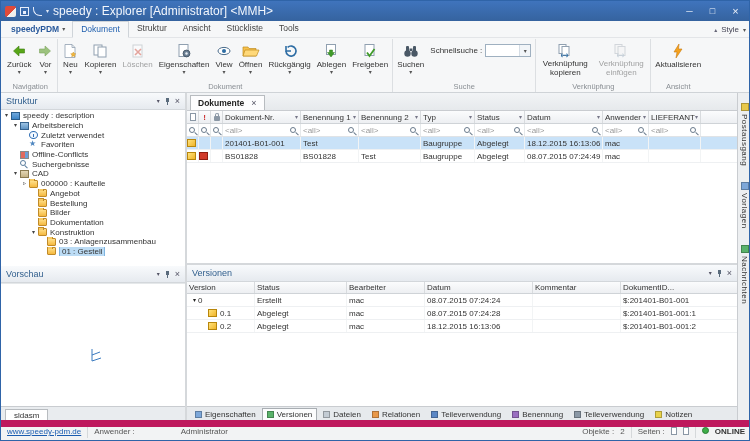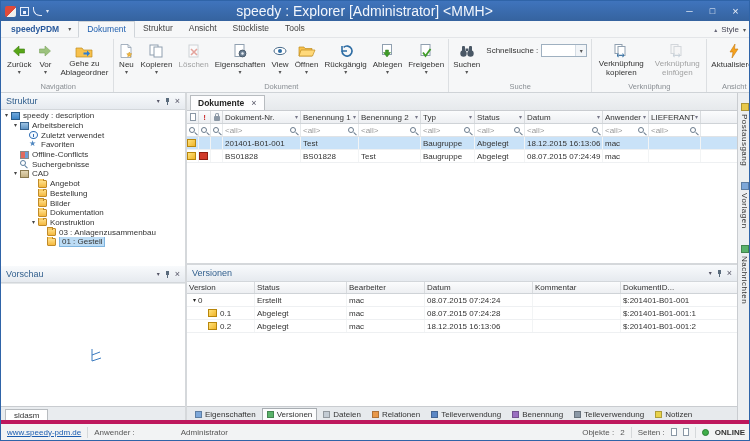--- a/index.html
+++ b/index.html
@@ -10,29 +10,29 @@
   
   .titlebar{height:20px;background:linear-gradient(#3f74bd,#35639f);display:flex;align-items:center;color:#fff;padding:0 4px;gap:4px}
   .app-icon{width:11px;height:11px;background:linear-gradient(135deg,#e04a3a 55%,#f0efed 55%);border-radius:2px;flex:none}
   .qat-ic{width:9px;height:9px;position:relative;flex:none}
   .ic-disk{border:1px solid #e8eefb}
   .ic-disk::before{content:'';position:absolute;left:2px;top:3px;width:3px;height:3px;background:#e8eefb}
   .ic-undo-sm{border-left:1.5px solid #e8eefb;border-bottom:1.5px solid #e8eefb;border-radius:0 0 0 7px}
   .caret{font-size:6px;line-height:6px;color:#555;display:inline-block}
   .caret::before{content:'▾'}
   .caret.white{color:#dfe8f6}
-  .title{flex:1;text-align:center;font-size:14px;color:#f2f6fc;white-space:nowrap;overflow:hidden}
+  .title{flex:1;text-align:left;font-size:12px;color:#f2f6fc;white-space:nowrap;overflow:hidden}
   .winbtn{width:19px;height:16px;display:flex;align-items:center;justify-content:center;color:#eef3fa;font-size:9px}
   .wg-min::before{content:'─'}
   .wg-max::before{content:'□'}
   .wg-close::before{content:'×';font-size:11px}
 
   
   .tabrow{height:17px;background:#f6f7f8;display:flex;align-items:flex-end;padding:0 3px;border-bottom:1px solid #e3e5e8}
-  .menu-tab{display:flex;align-items:center;gap:9px;padding:2px 7px 3px;font-size:8.5px;color:#2a5a9c;font-weight:bold}
+  .menu-tab{display:flex;align-items:center;gap:3px;padding:2px 7px 3px;font-size:8.5px;color:#2a5a9c;font-weight:bold}
   .rtabs{display:flex}
   .rtab{padding:2px 8px 3px;font-size:8.5px;color:#444;white-space:nowrap}
   .rtab.active{background:#f6f7f8;border:1px solid #cfd4d9;border-bottom-color:#f6f7f8;color:#1f5fae;margin-bottom:-1px}
   .tabrow-right{margin-left:auto;display:flex;align-items:center;gap:4px;padding-bottom:3px;color:#555}
   .chev{font-size:6px;color:#667}
   .chev::before{content:'▴'}
   .style-lbl{font-size:8px;color:#445}
 
   
   .ribbon{height:55px;background:#f6f7f8;border-bottom:1px solid #cfd3d7;display:flex;padding:1px 2px 0}
@@ -141,21 +141,21 @@
   .ic-tab-attachments{background:#8a97a5}.ic-tab-notes{background:#e8d24a}
 
   
   .sidestrip{width:14px;background:#edeff1;border-left:1px solid #c9ccd0;display:flex;flex-direction:column;align-items:center;padding-top:10px;gap:16px;flex:none}
   .stab{display:flex;flex-direction:column;align-items:center;gap:3px}
   .sicon{width:8px;height:8px;border:1px solid rgba(0,0,0,.25)}
   .ic-mail{background:#e8c84a}.ic-template{background:#7da7d9}.ic-message{background:#59b26a}
   .vtext{writing-mode:vertical-rl;font-size:8px;color:#333;letter-spacing:.5px}
 
   
-  .statusbar{position:absolute;left:0;bottom:0;width:750px;height:20px;background:#f2f3f4;border-top:4px solid #be185d;display:flex;align-items:center;padding:0 6px;font-size:8px;color:#555;gap:6px}
+  .statusbar{position:absolute;left:0;bottom:0;width:750px;height:20px;background:#f2f3f4;border-top:7px solid #be185d;display:flex;align-items:flex-start;padding:0 6px;font-size:8px;color:#555;gap:6px}
   .sb-link{color:#1a5cb0;text-decoration:underline}
   .sb-sep{width:1px;height:11px;background:#d5d8da;flex:none}
   .sb-gap{width:34px}
   .sb-spacer{flex:1}
   .online-dot{width:7px;height:7px;border-radius:50%;background:#3fae49;border:1px solid #2a7d33;flex:none}
   .online-t{font-weight:bold;color:#333}
 </style>
 </head>
 <body>
 
@@ -211,29 +211,20 @@
         </div>
         <div class="rbtn">
           <span class="ricon">
               <svg width="16" height="16" viewBox="0 0 16 16">
                 <path d="M8 3 L13.5 8 L8 13 L8 10 L2.5 10 L2.5 6 L8 6 Z" fill="#9cc27e" stroke="#7da45f" stroke-width="0.6"></path>
               </svg>
             </span>
           <span class="t">Vor</span>
           <span class="caret"></span>
         </div>
-        <div class="rbtn two">
-          <span class="ricon">
-              <svg width="18" height="16" viewBox="0 0 18 16">
-                <path d="M1 5 h6 l1.5 2 H17 V14 H1 Z" fill="#f7c14d" stroke="#c08c1e" stroke-width="0.7"></path>
-                <path d="M8.5 9.5 h3.5 v-2 l3 3 -3 3 v-2 H8.5 z" fill="#2e7dd1"></path>
-              </svg>
-            </span>
-          <span class="t">Gehe zu Ablageordner</span>
-        </div>
       </div>
       <div class="rgroup-label">Navigation</div>
     </div>
 
     <div class="rgroup">
       <div class="rgroup-buttons">
         <div class="rbtn">
           <span class="ricon">
               <svg width="16" height="16" viewBox="0 0 16 16">
                 <path d="M3 1.5 h7 l3 3 V14.5 H3 Z" fill="#fff" stroke="#90a0b0" stroke-width="0.8"></path>
@@ -453,20 +444,26 @@
             <span class="lbl">Suchergebnisse</span>
           </div>
 
           <div class="tree-row">
             <span class="indent" style="width: 11px;"></span>
             <span class="exp">▾</span>
             <span class="ticon ic-cad"></span>
             <span class="lbl">CAD</span>
           </div>
 
+          <div class="tree-row">
+            <span class="indent" style="width: 20px;"></span>
+            <span class="exp">▹</span>
+            <span class="ticon ic-folder"></span>
+            <span class="lbl">000000 : Kaufteile</span>
+          </div>
 
 
           <div class="tree-row">
             <span class="indent" style="width: 29px;"></span>
             <span class="exp"></span>
             <span class="ticon ic-folder"></span>
             <span class="lbl">Angebot</span>
           </div>
 
           <div class="tree-row">

